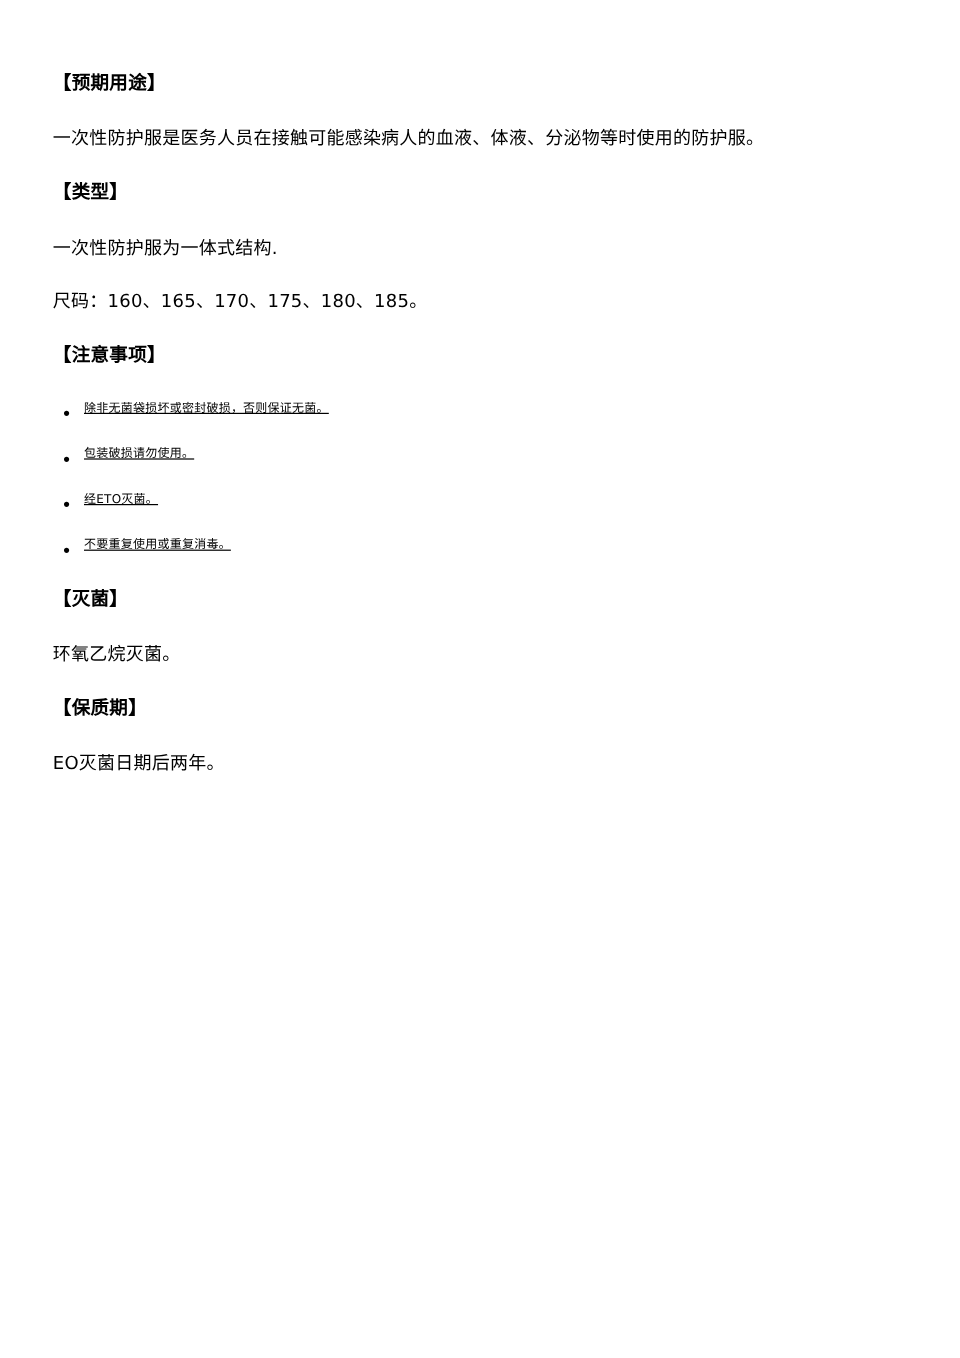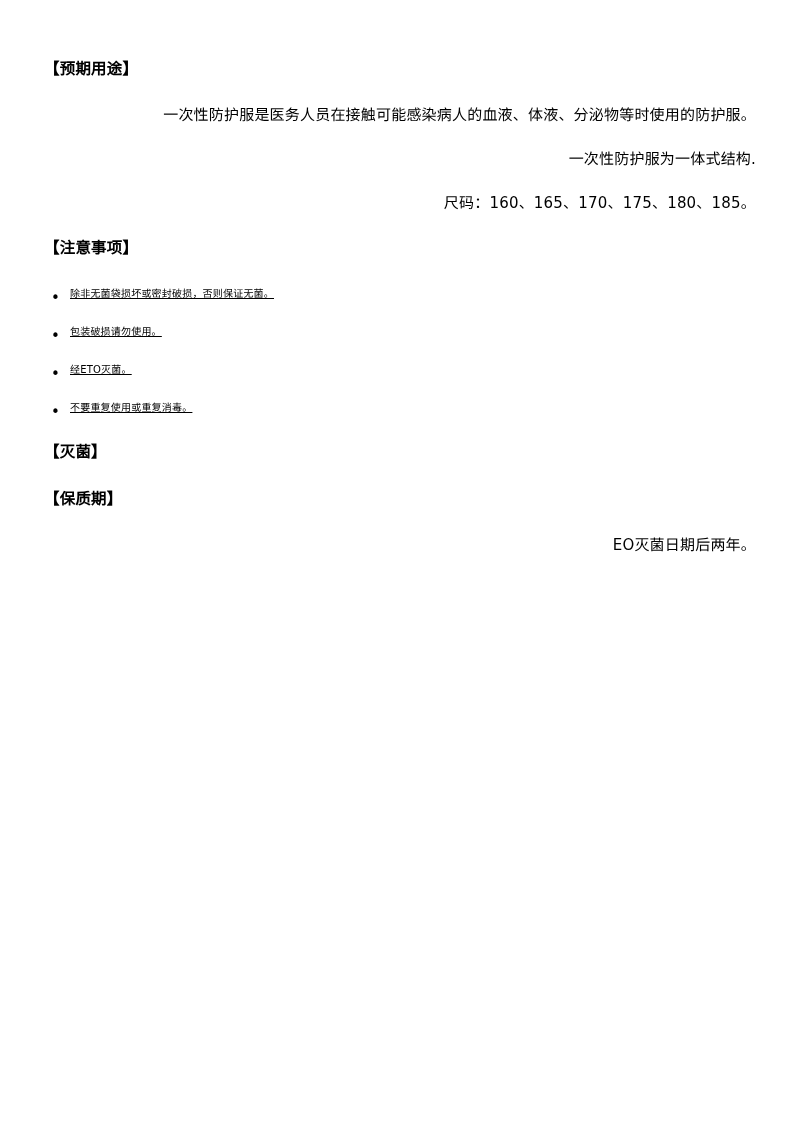--- a/index.html
+++ b/index.html
@@ -32,21 +32,20 @@
     margin: 0;
     padding: 12px 0 12px 0;
     letter-spacing: 0.2px;
   }
   .paragraph {
     font-size: 15px;
     line-height: 1.6;
     margin: 0;
     padding: 10px 0 10px 0;
     letter-spacing: 0.2px;
-    text-align: right;
   }
   .bullet-list {
     list-style: none;
     margin: 0;
     padding: 2px 0 2px 0;
   }
   .bullet-item {
     position: relative;
     font-size: 10px;
     line-height: 1.6;
@@ -66,27 +65,29 @@
     height: 120px;
   }
 </style>
 </head>
 <body>
 
 <div class="page">
   <div class="doc-body" id="doc-body">
       <h2 class="section-heading">【预期用途】</h2>
       <p class="paragraph">一次性防护服是医务人员在接触可能感染病人的血液、体液、分泌物等时使用的防护服。</p>
+      <h2 class="section-heading">【类型】</h2>
       <p class="paragraph">一次性防护服为一体式结构.</p>
       <p class="paragraph">尺码：160、165、170、175、180、185。</p>
       <h2 class="section-heading">【注意事项】</h2>
       <ul class="bullet-list">
         <li class="bullet-item">除非无菌袋损坏或密封破损，否则保证无菌。</li>
         <li class="bullet-item">包装破损请勿使用。</li>
         <li class="bullet-item">经ETO灭菌。</li>
         <li class="bullet-item">不要重复使用或重复消毒。</li>
       </ul>
       <h2 class="section-heading">【灭菌】</h2>
+      <p class="paragraph">环氧乙烷灭菌。</p>
       <h2 class="section-heading">【保质期】</h2>
       <p class="paragraph">EO灭菌日期后两年。</p>
     </div>
   <div class="spacer-bottom"></div>
 </div>
 
 </body></html>

